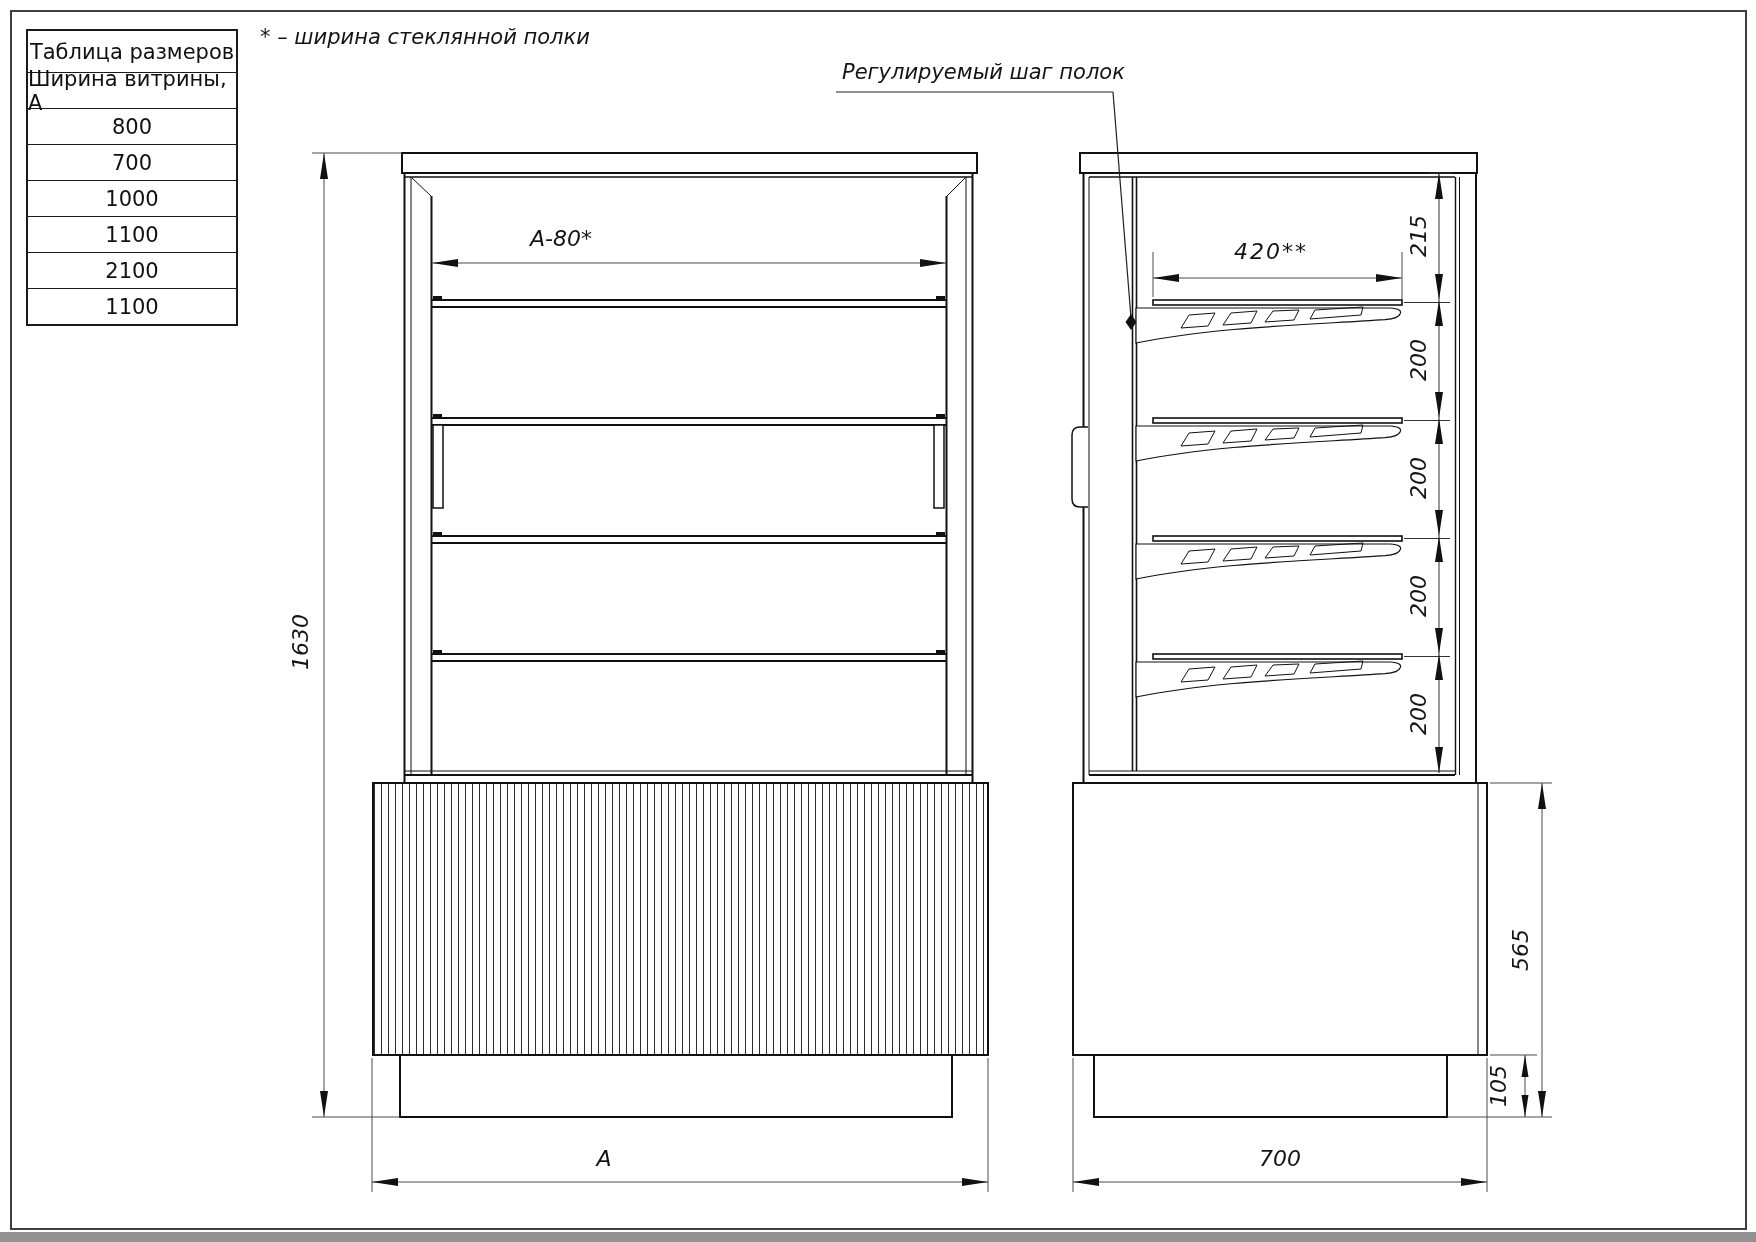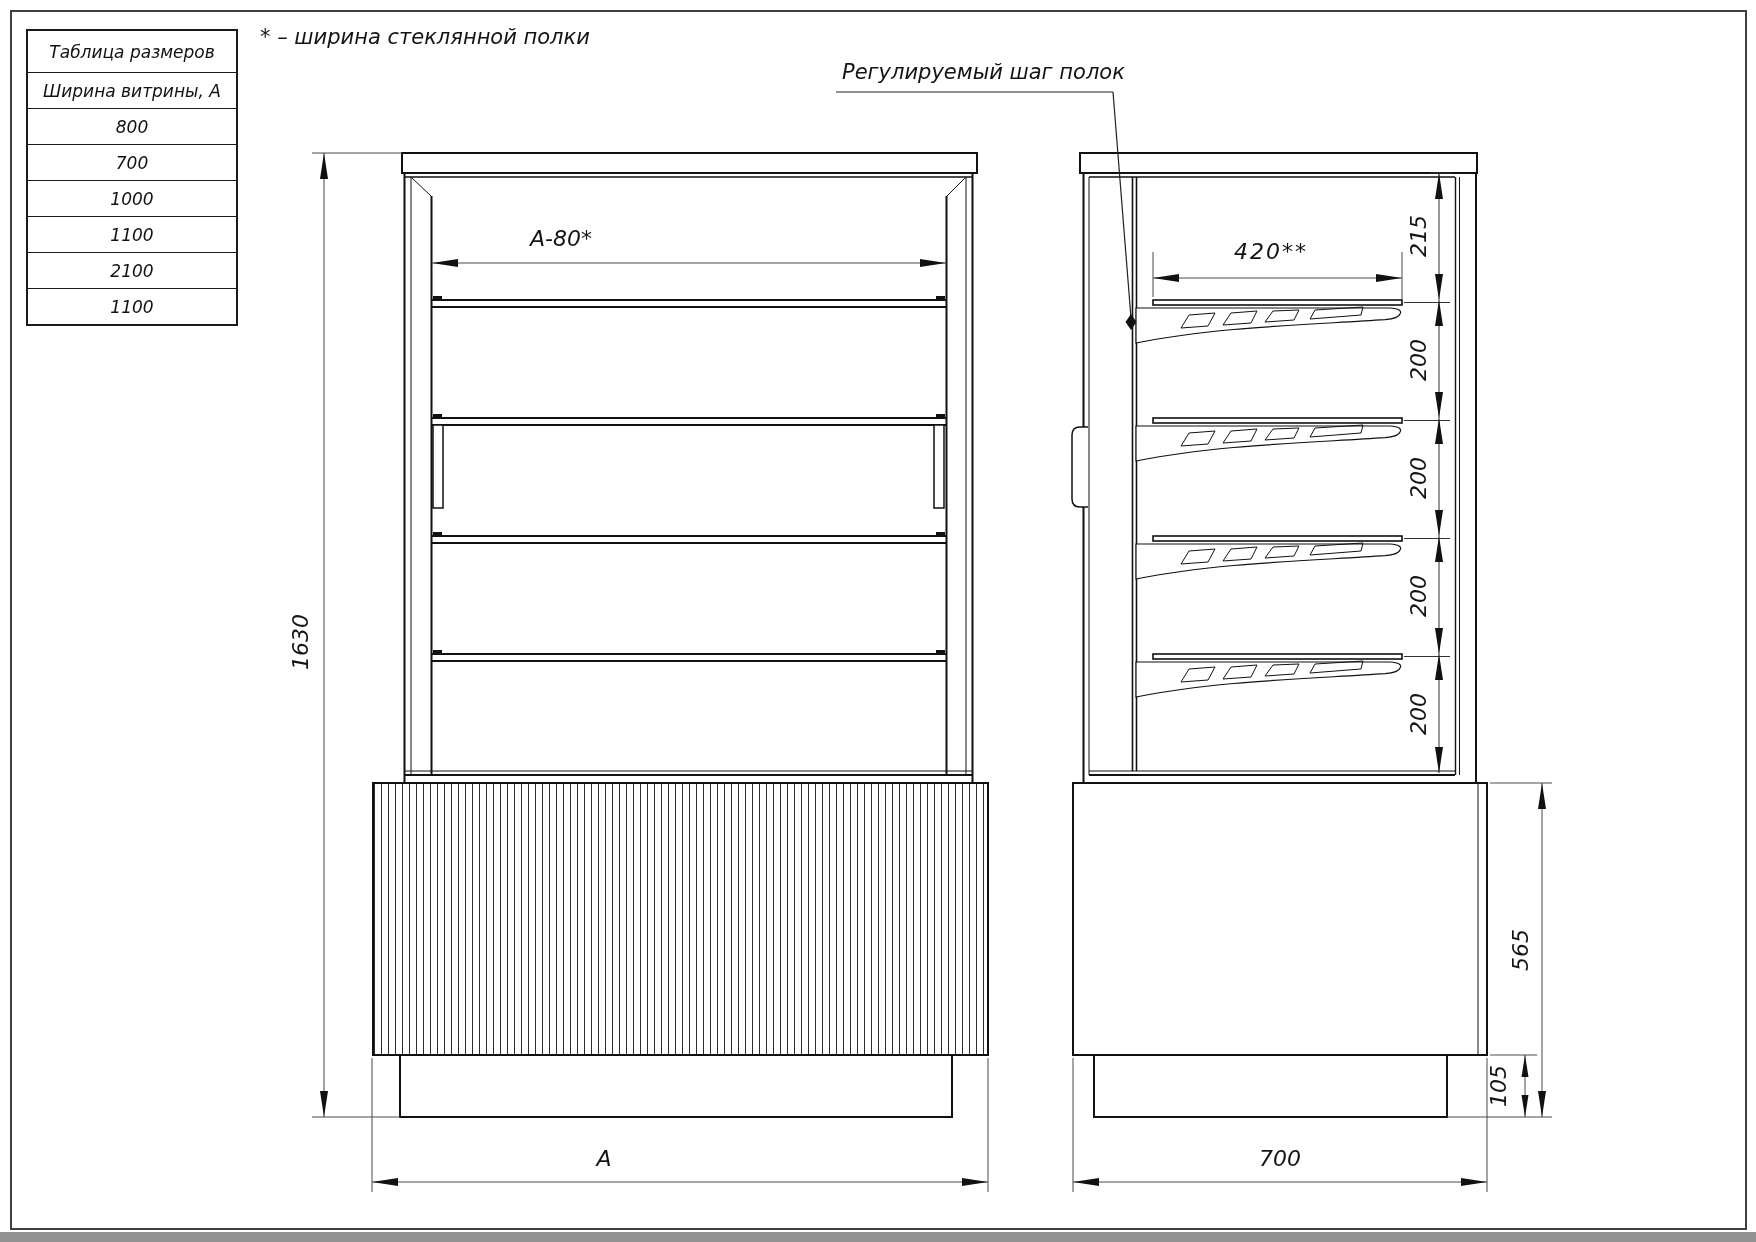--- a/index.html
+++ b/index.html
@@ -6,21 +6,21 @@
   .page{position:relative;width:1756px;height:1242px;background:#fff;overflow:hidden;
         font-family:"DejaVu Sans",sans-serif;color:#111;}
   .frame{position:absolute;left:10px;top:10px;width:1737px;height:1220px;
          border:2px solid #3f3f3f;box-sizing:border-box;}
   .bottomband{position:absolute;left:0;top:1232px;width:1756px;height:10px;background:#929292;}
   .cad{font-style:italic;color:#141414;}
   
   .sizetable{position:absolute;left:26px;top:29px;width:212px;border:2px solid #1a1a1a;
              box-sizing:border-box;background:#fff;}
   .sizetable .row{box-sizing:border-box;border-top:1.5px solid #1a1a1a;display:flex;
-                  align-items:center;justify-content:center;font-style:italic;font-size:17px;}
+                  align-items:center;justify-content:center;font-size:21px;}
   .sizetable .row:first-child{border-top:none;height:41px;}
   .sizetable .row{height:36px;}
   
   .notes{position:absolute;left:260px;top:24px;font-size:21px;line-height:27px;}
   .callout-label{position:absolute;left:842px;top:60px;font-size:21px;}
   svg{position:absolute;left:0;top:0;}
   svg text{font-family:"DejaVu Sans",sans-serif;font-style:italic;font-size:22px;fill:#141414;}
 </style>
 </head>
 <body>

